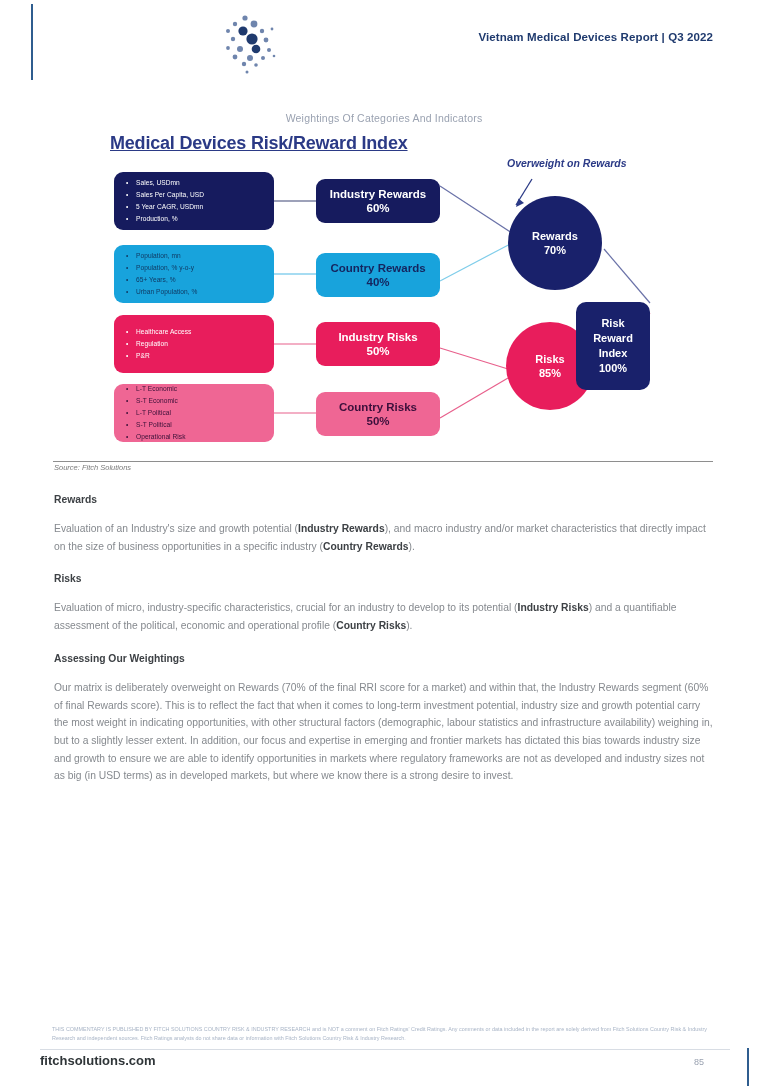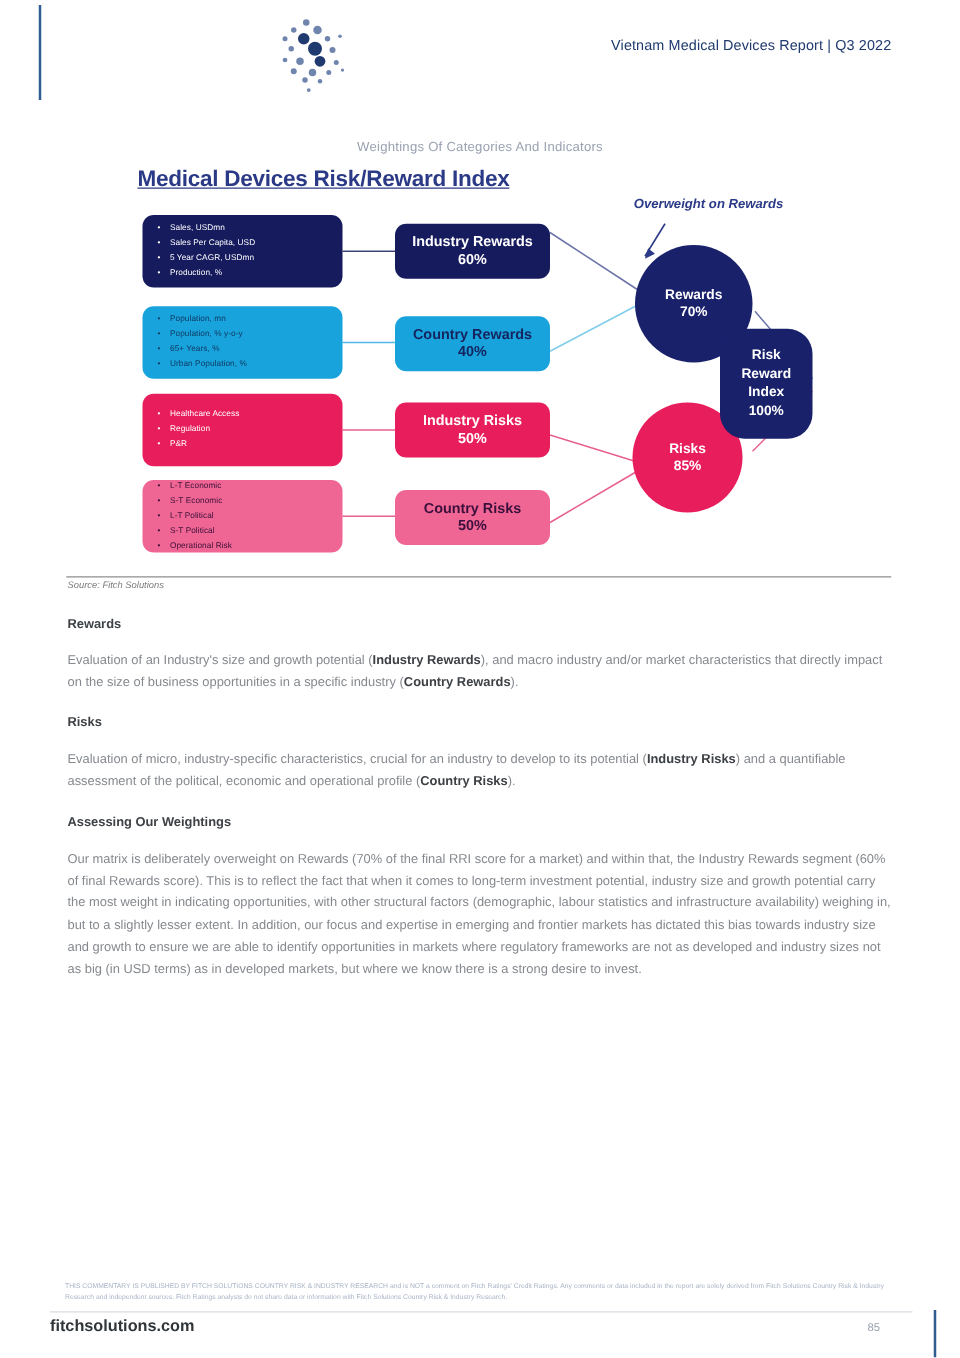--- a/index.html
+++ b/index.html
@@ -17,21 +17,21 @@
     width: 2px; height: 76px; background: #2f5d8f;
   }
   .header { position: absolute; left: 0; top: 0; width: 768px; height: 84px; }
   .logo { position: absolute; left: 50px; top: 20px; height: 44px; }
   .logo-text { font-size: 25px; letter-spacing: -0.2px; white-space: nowrap; }
   .logo-fitch { color: #b0164a; font-family: "Liberation Serif", serif; font-weight: 700; }
   .logo-solutions { color: #1f3a6e; font-family: "Liberation Sans", sans-serif; font-weight: 400; }
   .logo-dots { position: absolute; left: 152px; top: -8px; width: 86px; height: 66px; }
   .header-title {
     position: absolute; right: 55px; top: 31px;
-    font-size: 11.5px; font-weight: normal; color: #1f3a6e; letter-spacing: 0.1px; text-align: right;
+    font-size: 11.5px; font-weight: bold; color: #1f3a6e; letter-spacing: 0.1px; text-align: right;
   }
 
   
   .fig-caption {
     position: absolute; left: 0; top: 112px; width: 768px;
     text-align: center; font-size: 10.5px; color: #9aa2b1; letter-spacing: 0.2px;
   }
   .fig { position: absolute; left: 104px; top: 131px; width: 620px; height: 325px; }
   .fig-title {
     position: absolute; left: 6px; top: 2px;
@@ -69,23 +69,23 @@
     position: absolute; border-radius: 50%;
     display: flex; flex-direction: column; align-items: center; justify-content: center;
     text-align: center; color: #fff;
   }
   .circle .l1 { font-size: 11px; font-weight: bold; line-height: 1.3; }
   .circle .l2 { font-size: 11px; font-weight: bold; line-height: 1.3; }
   .c-navy { background: #19216b; }
   .c-crimson { background: #e81d5c; }
 
   .finalbox {
-    position: absolute; background: #19216b; color: #fff; border-radius: 20px;
+    position: absolute; background: #19216b; color: #fff; border-radius: 10px;
     display: flex; flex-direction: column; align-items: center; justify-content: center;
-    text-align: center; line-height: 1.38; font-size: 11px; font-weight: bold;
+    text-align: center; line-height: 1.38; font-size: 11px; font-weight: bold; margin-top: 39px;
   }
 
   .annot {
     position: absolute; font-size: 10.5px; font-weight: bold; font-style: italic;
     color: #2b3a86; white-space: nowrap;
   }
 
   
   .src-rule { position: absolute; left: 53px; top: 461px; width: 660px; height: 1px; background: #8e8e8e; }
   .src-text {

